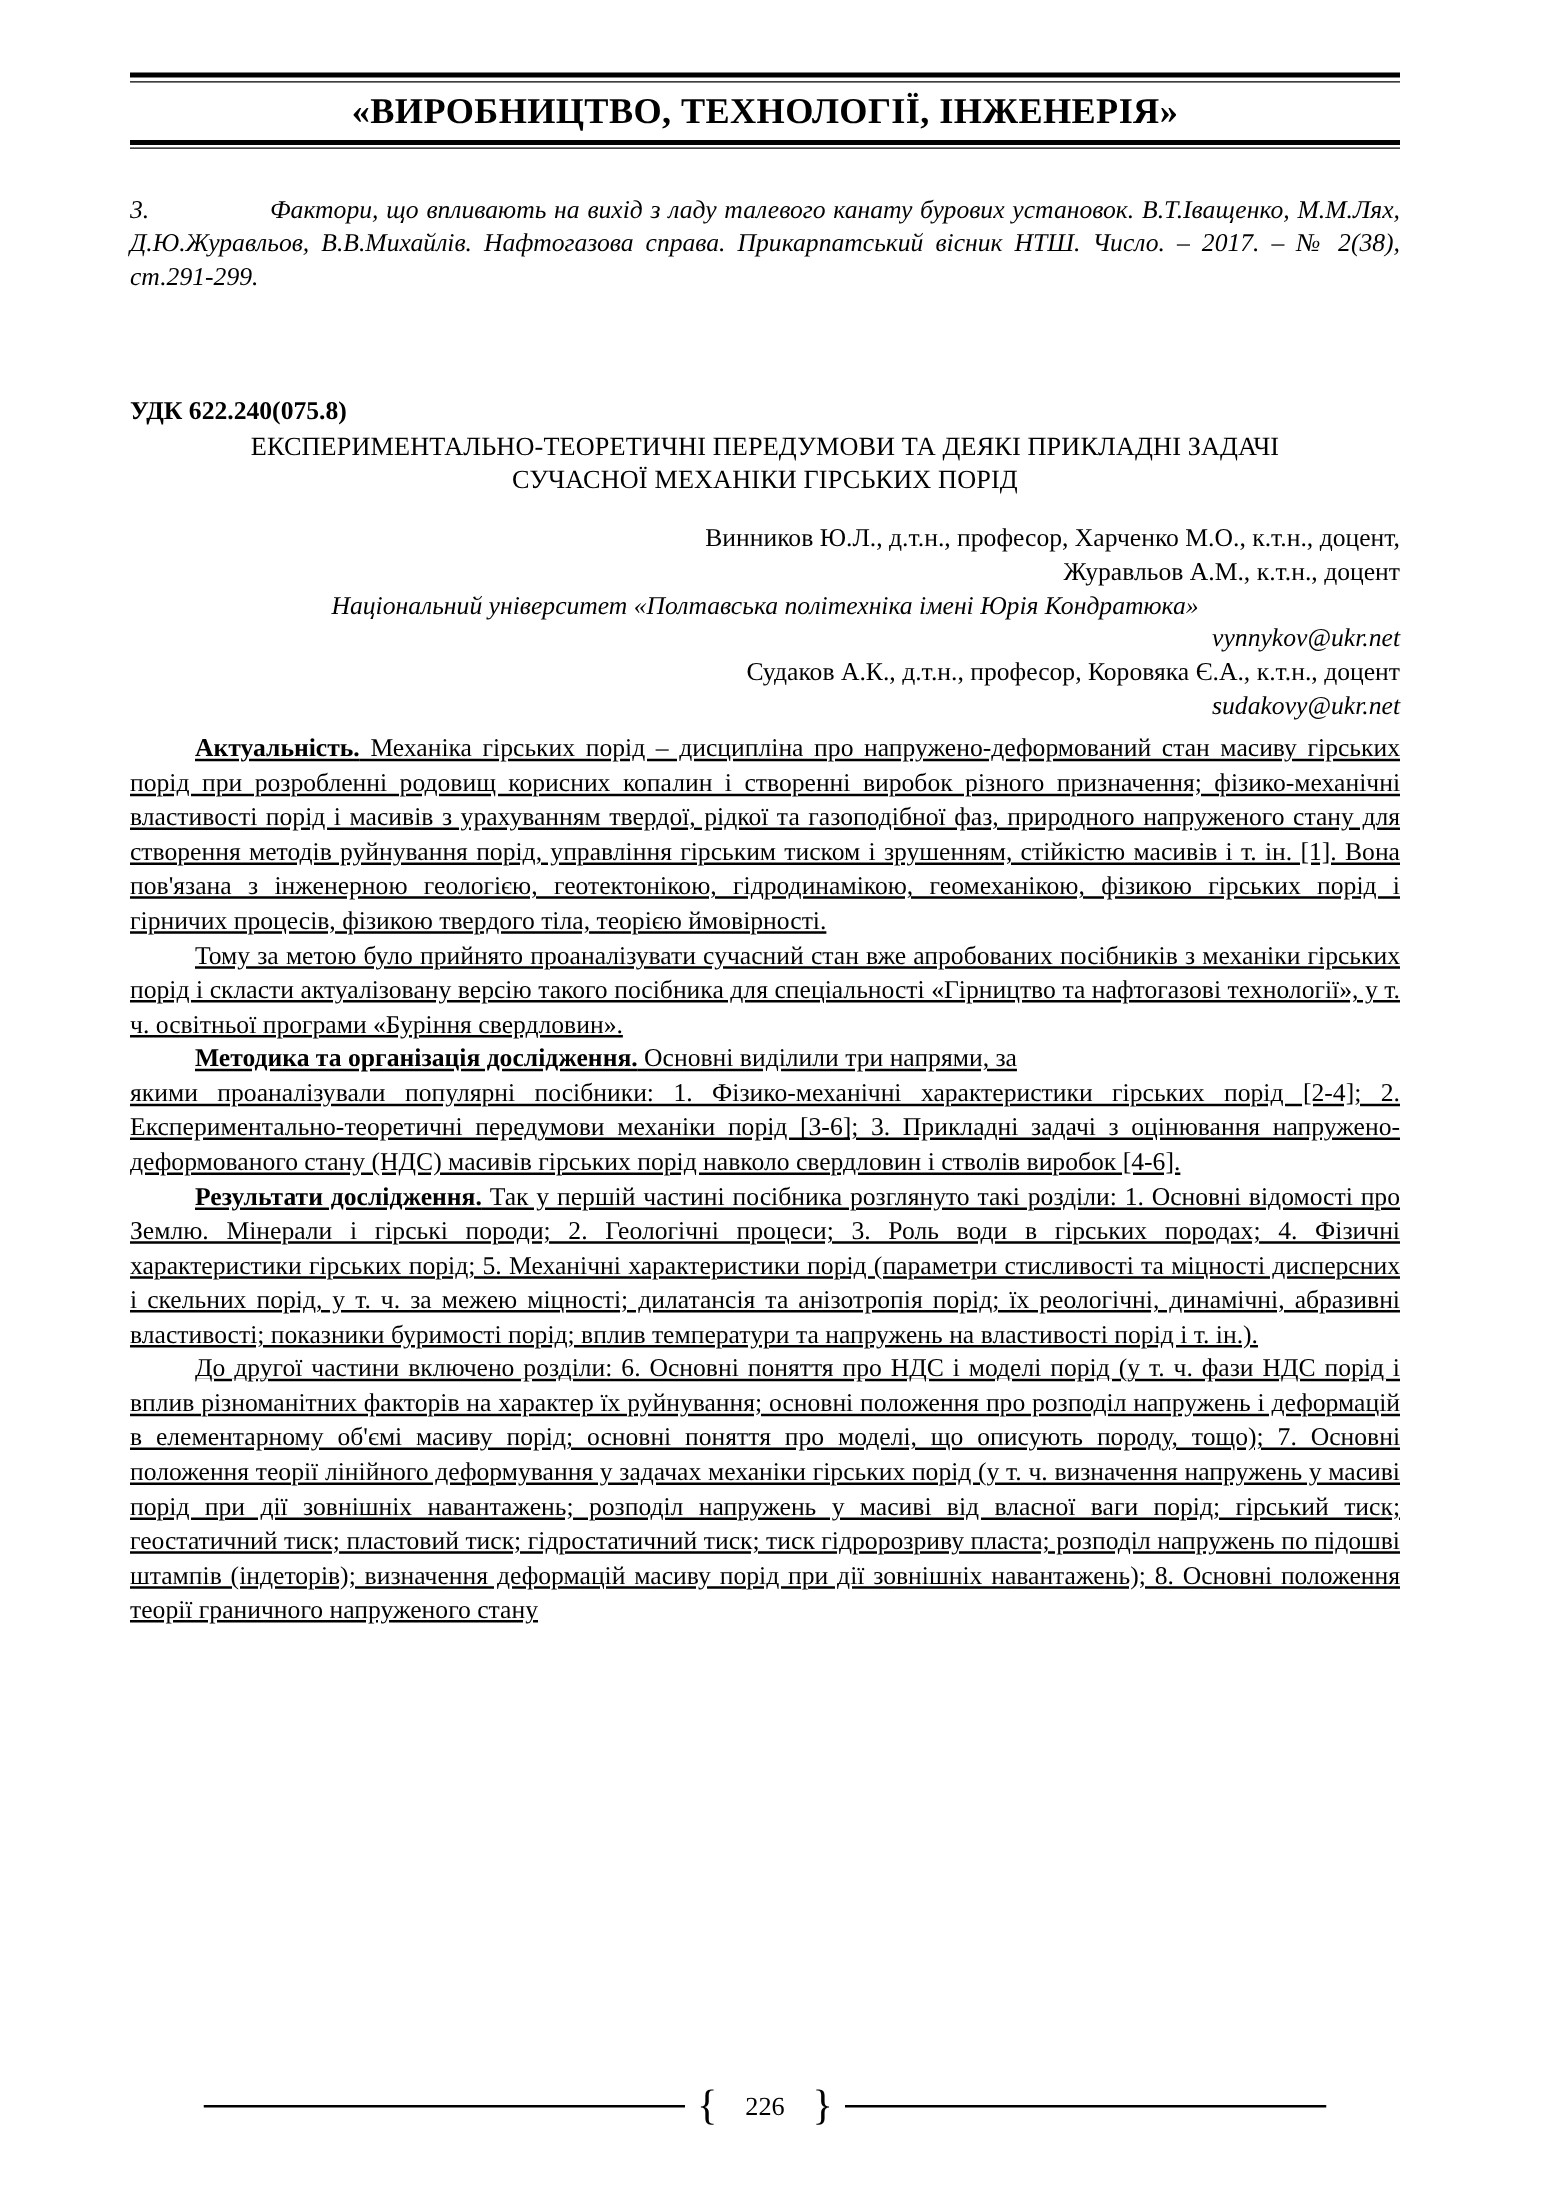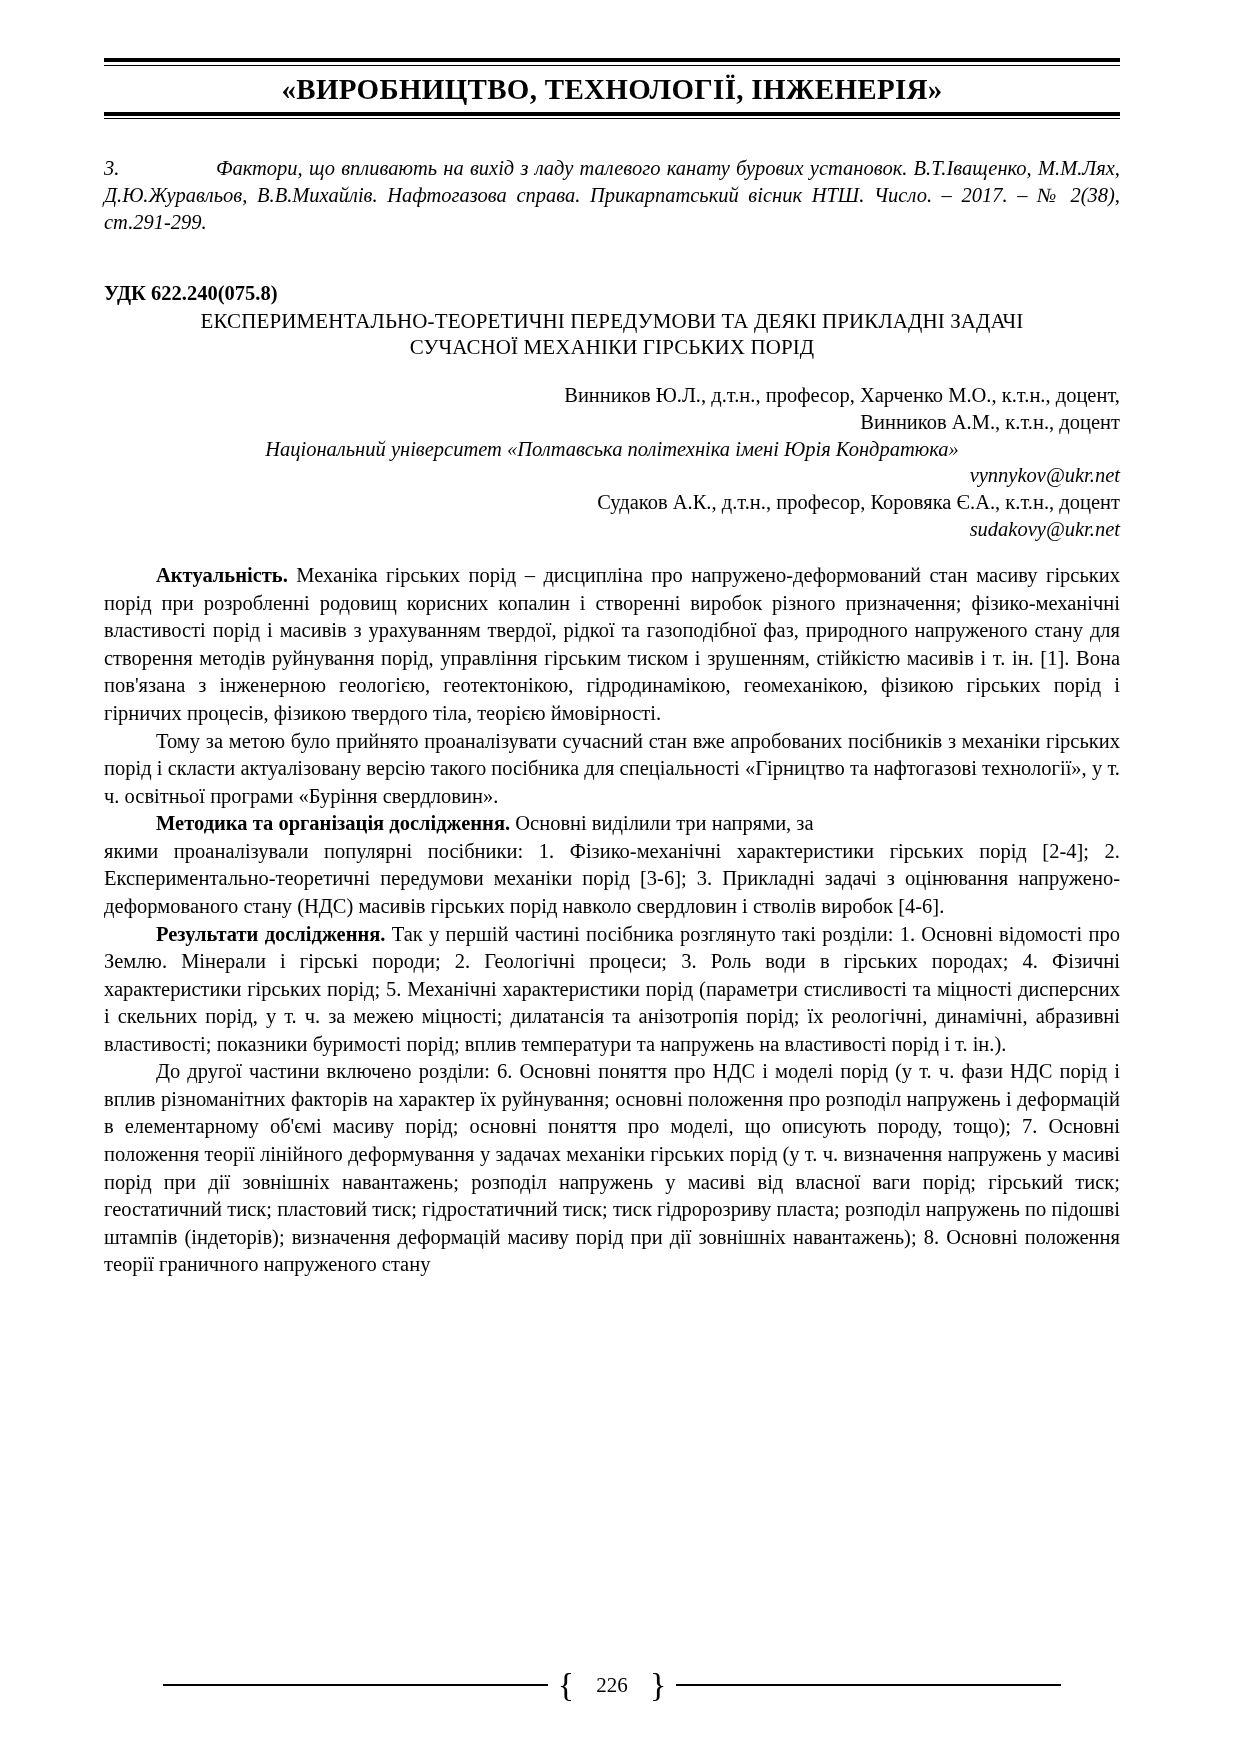--- a/index.html
+++ b/index.html
@@ -60,21 +60,21 @@
   }
   .ref-indent {
     display: inline-block;
     width: 60px;
   }
 
   
   .udc {
     font-weight: bold;
     font-size: 20.5px;
-    margin-top: 46px;
+    margin-top: 82px;
   }
   .article-title {
     text-align: center;
     font-size: 21px;
     line-height: 1.22;
     margin-top: 4px;
     text-transform: uppercase;
     letter-spacing: 0.1px;
   }
 
@@ -96,25 +96,26 @@
   }
   .email {
     font-style: italic;
     text-align: right;
     font-size: 20.5px;
     line-height: 1.3;
   }
 
   
   .body-text {
-    margin-top: 20px;
+    margin-top: 8px;
     font-size: 20.5px;
     line-height: 1.345;
     text-align: justify;
     text-justify: inter-word;
+    text-decoration: underline;
   }
   .body-text p {
     margin: 0;
     text-indent: 52px;
   }
   .body-text p.noindent {
     text-indent: 0;
   }
   .body-text b { font-weight: bold; }
 
@@ -168,21 +169,21 @@
   <div class="article-title">
     <div>ЕКСПЕРИМЕНТАЛЬНО-ТЕОРЕТИЧНІ ПЕРЕДУМОВИ ТА ДЕЯКІ ПРИКЛАДНІ ЗАДАЧІ</div>
     <div>СУЧАСНОЇ МЕХАНІКИ ГІРСЬКИХ ПОРІД</div>
   </div>
 
   <div class="authors">
     <div class="line">
       <b>Винников Ю.Л.</b><span>, д.т.н., професор, </span><b>Харченко М.О.</b><span>, к.т.н., доцент,</span>
     </div>
     <div class="line">
-      <b>Винников А.М.</b><span>, к.т.н., доцент</span>
+      <b>Журавльов А.М.</b><span>, к.т.н., доцент</span>
     </div>
     <div class="affil">Національний університет «Полтавська політехніка імені Юрія Кондратюка»</div>
     <div class="email">vynnykov@ukr.net</div>
     <div class="line">
       <b>Судаков А.К.</b><span>, д.т.н., професор, </span><b>Коровяка Є.А.</b><span>, к.т.н., доцент</span>
     </div>
     <div class="email">sudakovy@ukr.net</div>
   </div>
 
   <div class="body-text">

